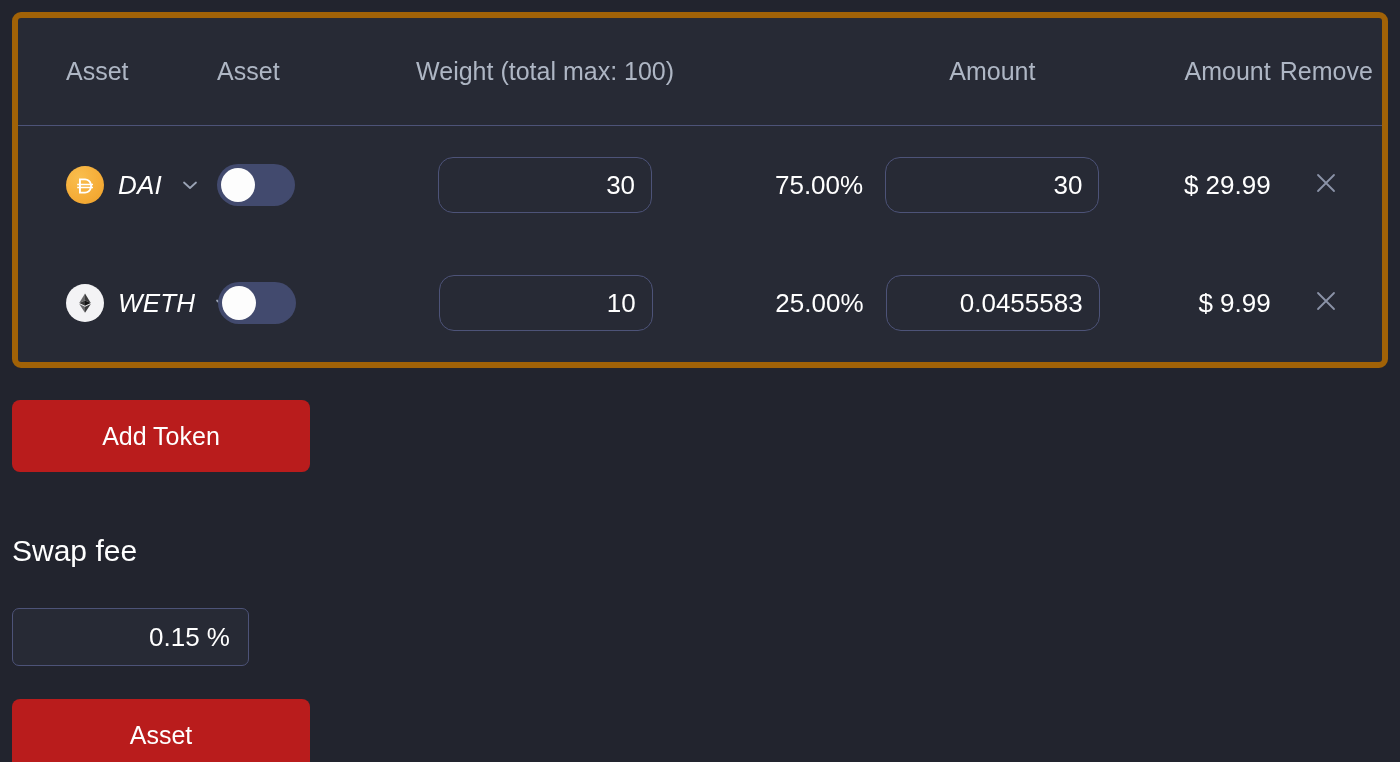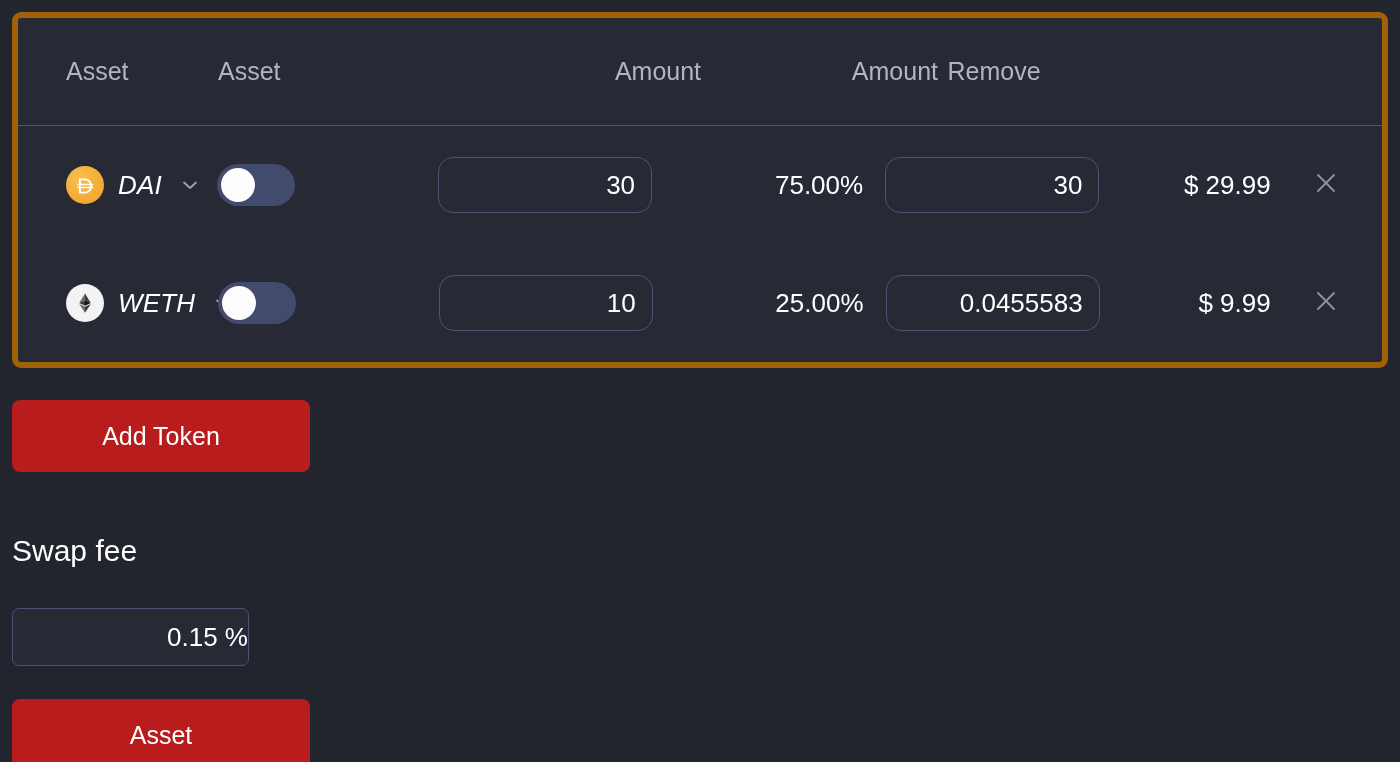--- a/index.html
+++ b/index.html
@@ -198,36 +198,37 @@
   .fee-field {
     width: 237px;
     height: 58px;
     border: 1px solid #4d5378;
     border-radius: 7px;
     background: #272a35;
     color: #ffffff;
     font-family: "Liberation Sans", sans-serif;
     font-size: 26px;
     text-align: right;
-    padding: 0 0;
+    padding: 0 18px;
     outline: none;
   }
 
   .create-wrap { margin-top: 33px; }
 </style>
 </head>
 <body>
 
 <div class="page">
 
   <div class="token-card">
 
     <div class="token-header">
       <div class="col col-asset">Asset</div>
       <div class="col col-unlock">Asset</div>
+      <div class="col col-weight">Weight (total max: 100)</div>
       <div class="col col-pct"></div>
       <div class="col col-amount">Amount</div>
       <div class="col col-value">Amount</div>
       <div class="col col-remove">Remove</div>
     </div>
 
     <div class="token-row">
       <div class="col-asset asset-cell">
         <span class="token-logo logo-dai">
           <svg width="24" height="24" viewBox="0 0 24 24" aria-hidden="true">

